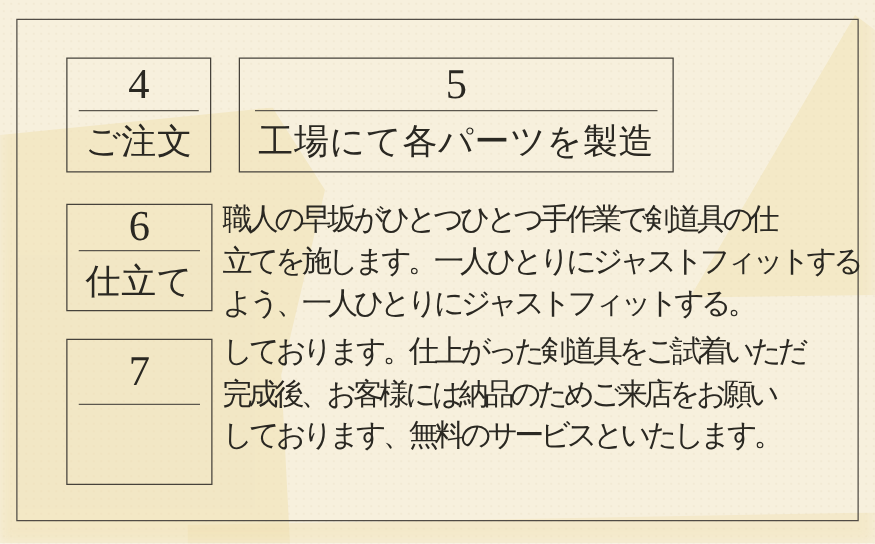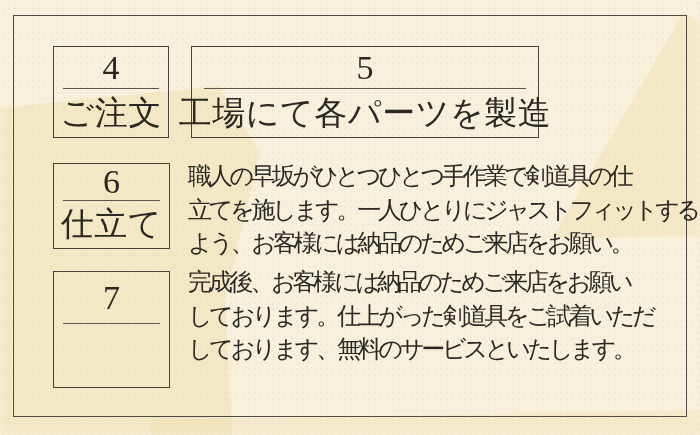--- a/index.html
+++ b/index.html
@@ -63,37 +63,37 @@
   .badge .rule {
     border: 0;
     border-top: 1.6px solid #5c574e;
     margin: 0 9px;
   }
   .badge .label-zone {
     flex: 1;
     display: flex;
     align-items: center;
     justify-content: center;
-    font-size: 33px;
+    font-size: 28px;
     letter-spacing: 0.5px;
     white-space: nowrap;
     text-align: center;
   }
   .badge-4 { left: 53px;  top: 46px;  width: 116px; height: 92px; }
   .badge-4 .num-zone { height: 41px; }
   .badge-5 { left: 191px; top: 46px;  width: 348px; height: 92px; }
   .badge-5 .num-zone { height: 41px; }
   .badge-5 .rule { margin: 0 12px; }
   .badge-6 { left: 53px;  top: 163px; width: 117px; height: 86px; }
   .badge-6 .num-zone { height: 36px; }
   .badge-7 { left: 53px;  top: 271px; width: 117px; height: 117px; }
   .badge-7 .num-zone { height: 51px; }
   .para {
     position: absolute;
-    left: 188px;
+    left: 178px;
     width: 492px;
     font-size: 24px;
     letter-spacing: -3.2px;
     line-height: 33.5px;
   }
   .para .line { white-space: nowrap; }
   .para-6 { top: 160px; }
   .para-7 { top: 266px; }
 </style>
 </head>
@@ -121,27 +121,27 @@
 
   <div class="badge badge-6">
     <div class="num-zone">6</div>
     <hr class="rule">
     <div class="label-zone">仕立て</div>
   </div>
 
   <div class="para para-6">
     <div class="line">職人の早坂がひとつひとつ手作業で剣道具の仕</div>
     <div class="line">立てを施します。一人ひとりにジャストフィットする</div>
-    <div class="line">よう、お客様には納品のためご来店をお願い。</div>
+    <div class="line">よう、一人ひとりにジャストフィットする。</div>
   </div>
 
   <div class="badge badge-7">
     <div class="num-zone">7</div>
     <hr class="rule">
   </div>
 
   <div class="para para-7">
+    <div class="line">しております。仕上がった剣道具をご試着いただ</div>
     <div class="line">完成後、お客様には納品のためご来店をお願い</div>
-    <div class="line">しております。仕上がった剣道具をご試着いただ</div>
     <div class="line">しております、無料のサービスといたします。</div>
   </div>
 
 </div>
 
 </body></html>

